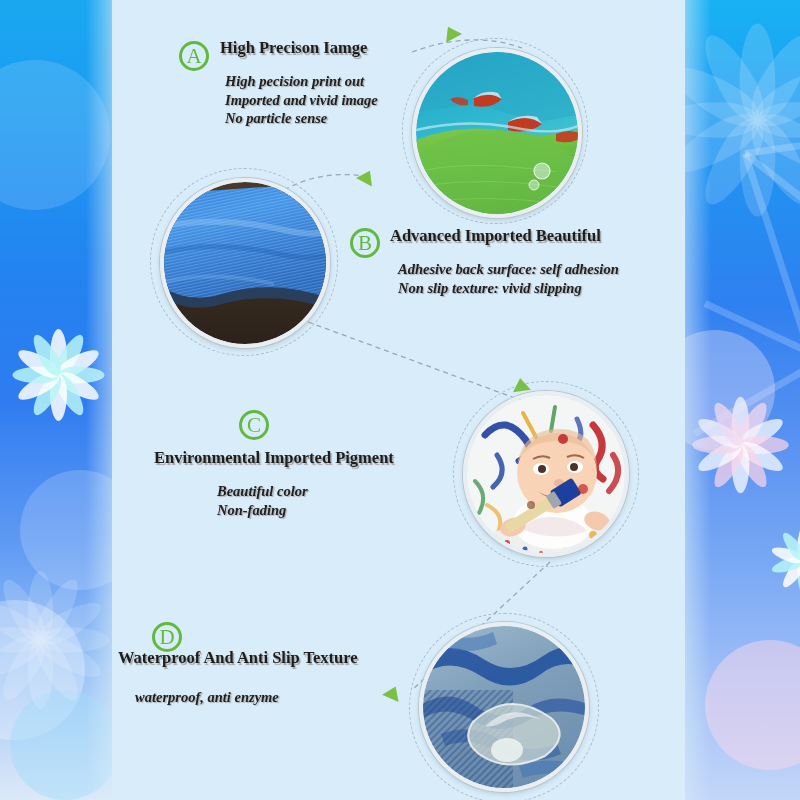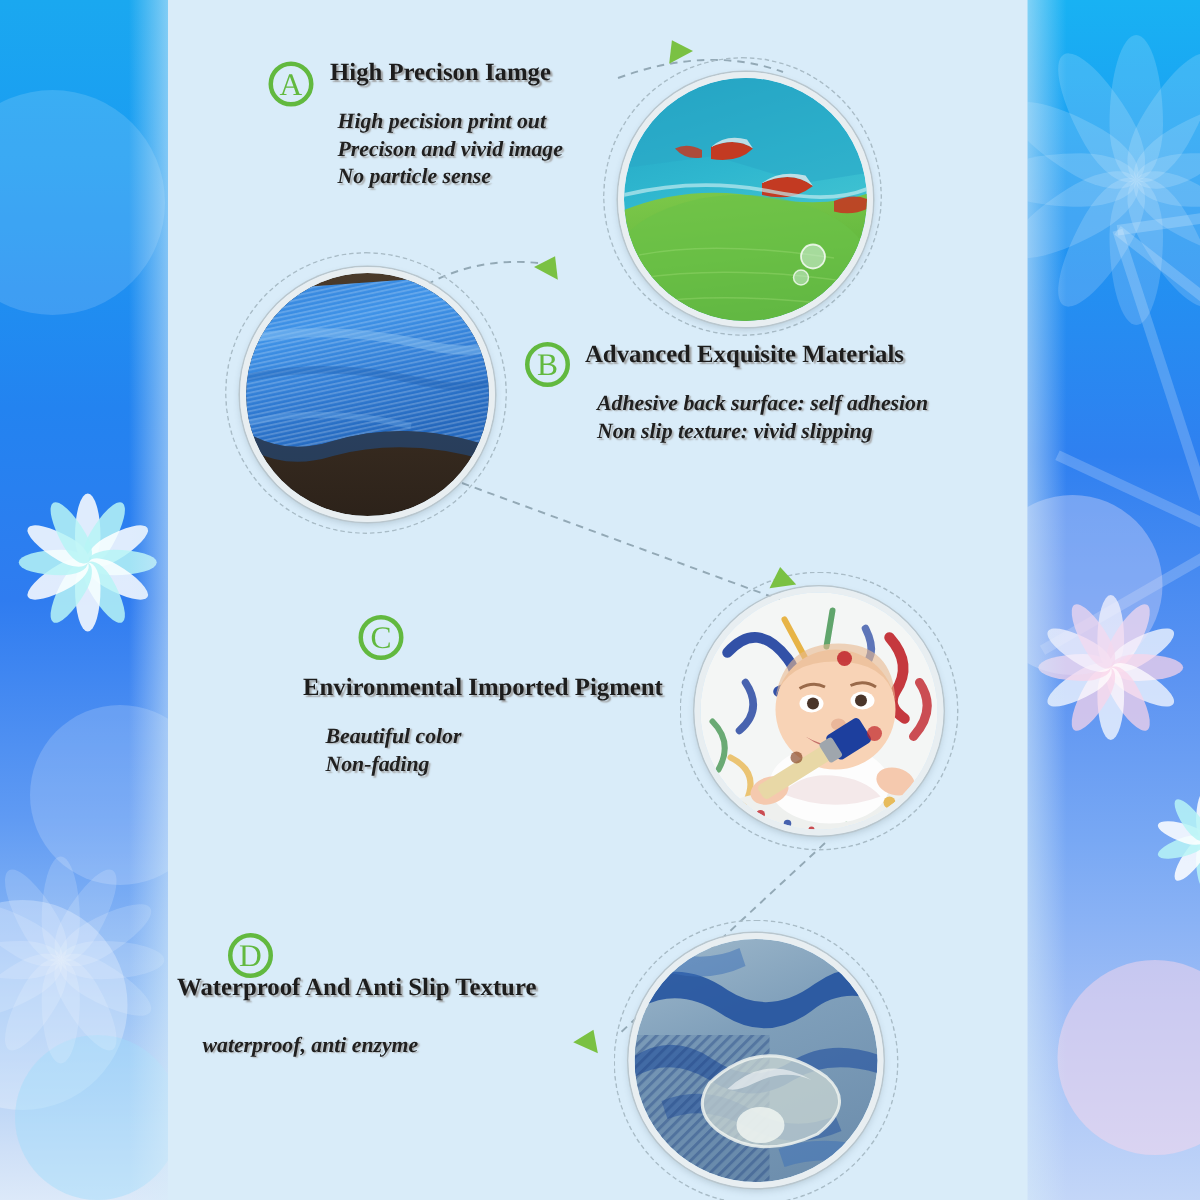--- a/index.html
+++ b/index.html
@@ -301,21 +301,21 @@
       <path d="M 150 205 Q 195 168 252 176" fill="none" stroke="#93a9b6" stroke-width="1.3" stroke-dasharray="5,4"></path>
       <path d="M 196 322 L 430 408" fill="none" stroke="#93a9b6" stroke-width="1.3" stroke-dasharray="5,4"></path>
       <path d="M 438 562 L 300 690" fill="none" stroke="#93a9b6" stroke-width="1.3" stroke-dasharray="5,4"></path>
     </svg>
 
     <div class="feature">
       <div class="badge" style="left:67px;top:41px;">A</div>
       <div class="feature-title" style="left:108px;top:38px;">High Precison Iamge</div>
       <div class="feature-body" style="left:113px;top:72px;">
         <div>High pecision print out</div>
-        <div>Precison and vivid image</div>
+        <div>Imported and vivid image</div>
         <div>No particle sense</div>
       </div>
     </div>
 
     <div class="dashring" style="left:290px;top:38px;width:186px;height:186px;"></div>
     <div class="photo" style="left:300px;top:48px;width:170px;height:170px;">
       <div class="photo-inner">
         <svg viewBox="0 0 170 170" width="170" height="170">
           <defs>
             <linearGradient id="waterA" x1="0" y1="0" x2="0.3" y2="1">
@@ -384,30 +384,30 @@
           <path d="M0 70 Q55 58 115 72 Q150 80 170 70" stroke="#1f5fae" stroke-width="5" fill="none" opacity="0.35"></path>
           <path d="M0 100 Q50 88 110 102" stroke="#7db6ee" stroke-width="4" fill="none" opacity="0.3"></path>
           <path d="M0 106 Q26 122 58 112 Q110 96 170 118 L170 128 Q110 108 58 122 Q26 132 0 116 Z" fill="#1b58a6" opacity="0.45"></path>
         </svg>
       </div>
     </div>
     <div class="arrow-tri" style="left:246px;top:170px;border-left:9px solid transparent;border-right:9px solid transparent;border-bottom:13px solid #7ac143;transform:rotate(28deg);"></div>
 
     <div class="feature">
       <div class="badge" style="left:238px;top:228px;">B</div>
-      <div class="feature-title" style="left:278px;top:226px;">Advanced Exquisite Materials</div>
+      <div class="feature-title" style="left:278px;top:226px;">Advanced Imported Beautiful</div>
       <div class="feature-body" style="left:286px;top:260px;">
         <div>Adhesive back surface: self adhesion</div>
         <div>Non slip texture: vivid slipping</div>
       </div>
     </div>
 
     <div class="feature">
       <div class="badge" style="left:127px;top:410px;">C</div>
-      <div class="feature-title" style="left:42px;top:448px;margin-left:48px;">Environmental Imported Pigment</div>
+      <div class="feature-title" style="left:42px;top:448px;">Environmental Imported Pigment</div>
       <div class="feature-body" style="left:105px;top:482px;">
         <div>Beautiful color</div>
         <div>Non-fading</div>
       </div>
     </div>
 
     <div class="dashring" style="left:341px;top:381px;width:186px;height:186px;"></div>
     <div class="photo" style="left:351px;top:391px;width:166px;height:166px;">
       <div class="photo-inner">
         <svg viewBox="0 0 166 166" width="166" height="166">

